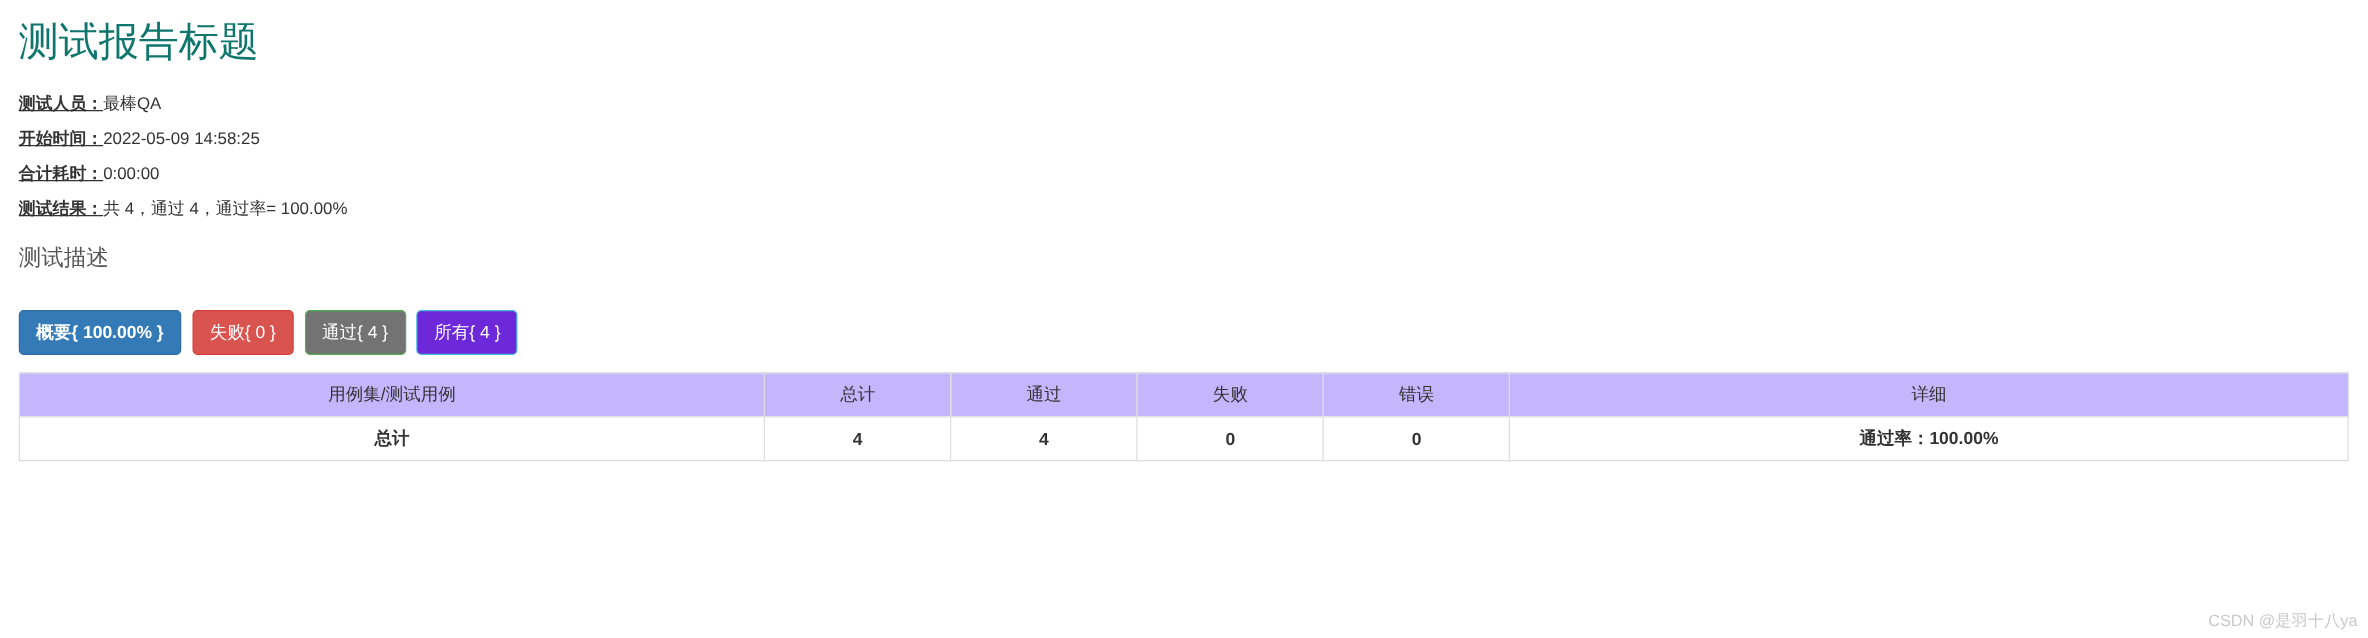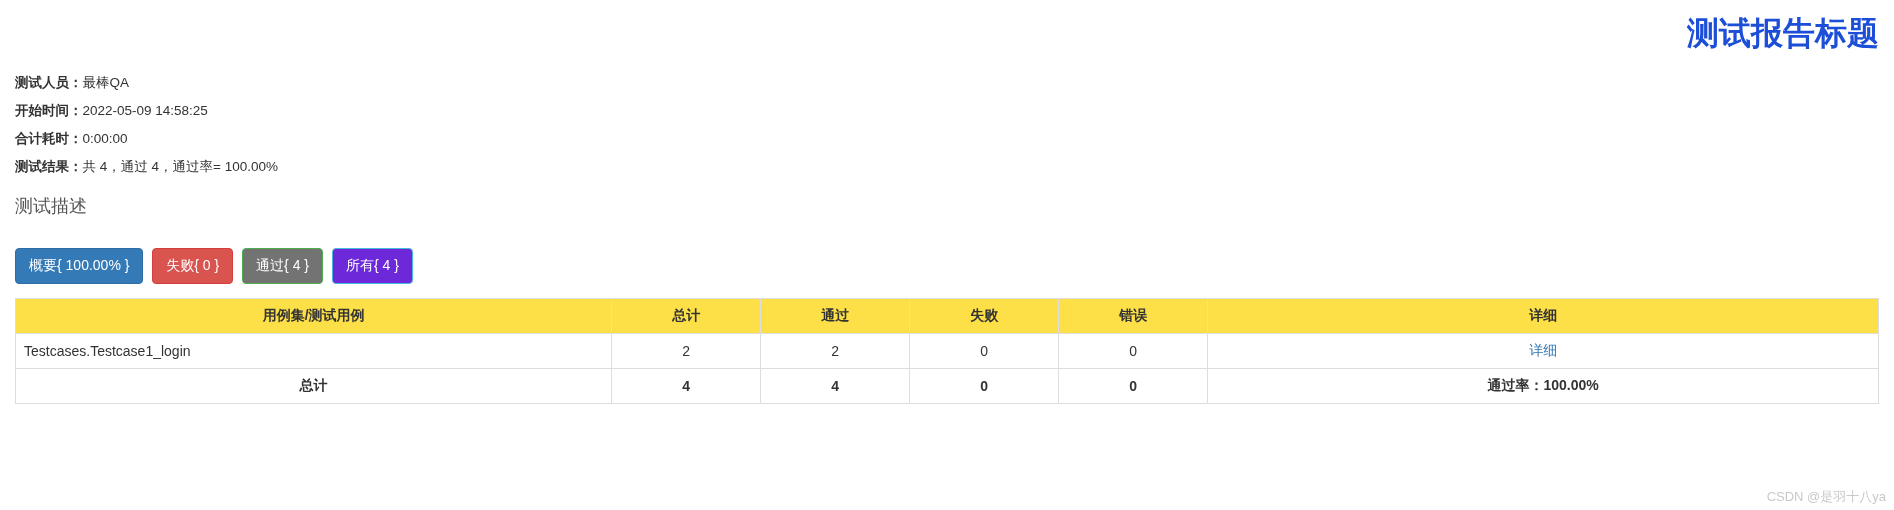--- a/index.html
+++ b/index.html
@@ -7,65 +7,65 @@
       margin: 0;
       padding: 12px 15px;
       font-family: "Microsoft YaHei", "Helvetica Neue", Helvetica, Arial, sans-serif;
       font-size: 14px;
       color: #333;
       width: 1894px;
       background: #fff;
     }
     h1 {
       font-size: 32px;
-      font-weight: 700;
+      font-weight: 400;
       margin: 0 0 18px 0;
-      color: #1d4ed8;
-      text-align: right;
+      color: #0f766e;
     }
     .meta-line {
       font-size: 13.5px;
       margin: 0 0 10px 0;
       color: #333;
     }
     .meta-line strong {
       font-weight: 700;
+      text-decoration: underline;
     }
     .desc-line {
       font-size: 18px;
       margin: 18px 0 30px 0;
       color: #555;
     }
     .btn-row {
       margin-bottom: 14px;
     }
     .btn {
       display: inline-block;
       padding: 7px 13px;
       font-size: 14px;
       border-radius: 4px;
       color: #fff;
       border: 1px solid transparent;
       cursor: pointer;
       margin-right: 5px;
       line-height: 1.42;
     }
-    .btn-primary { background: #337ab7; border-color: #2e6da4; }
+    .btn-primary { background: #337ab7; border-color: #2e6da4; font-weight: bold; }
     .btn-danger  { background: #d9534f; border-color: #d43f3a; }
     .btn-success { background: #737373; border-color: #4cae4c; }
     .btn-info    { background: #6d28d9; border-color: #46b8da; }
     table {
       width: 100%;
       border-collapse: collapse;
       font-size: 14px;
       table-layout: fixed;
     }
     thead th {
-      background: #fde047;
-      font-weight: 700;
+      background: #c4b5fd;
+      font-weight: 400;
       text-align: center;
       padding: 8px;
       border: 1px solid #ddd;
       color: #333;
     }
     tbody td {
       padding: 8px;
       border: 1px solid #ddd;
       text-align: center;
       background: #fff;
@@ -136,28 +136,20 @@
     <tr>
       <th>用例集/测试用例</th>
       <th>总计</th>
       <th>通过</th>
       <th>失败</th>
       <th>错误</th>
       <th>详细</th>
     </tr>
   </thead>
   <tbody>
-    <tr>
-      <td class="left">Testcases.Testcase1_login</td>
-      <td>2</td>
-      <td>2</td>
-      <td>0</td>
-      <td>0</td>
-      <td><a class="detail-link">详细</a></td>
-    </tr>
   </tbody>
   <tfoot>
     <tr>
       <td>总计</td>
       <td>4</td>
       <td>4</td>
       <td>0</td>
       <td>0</td>
       <td><span>通过率：</span><span>100.00%</span></td>
     </tr>

